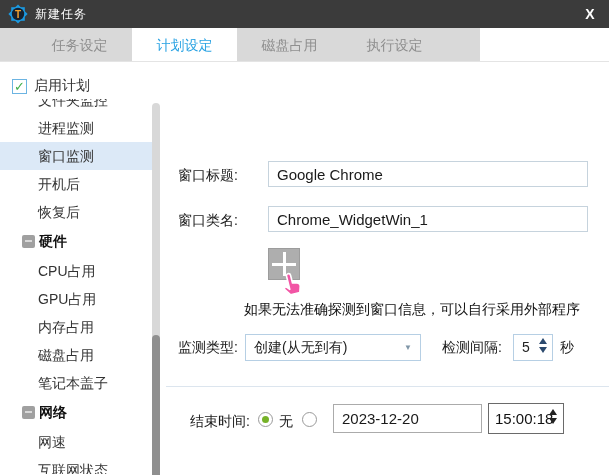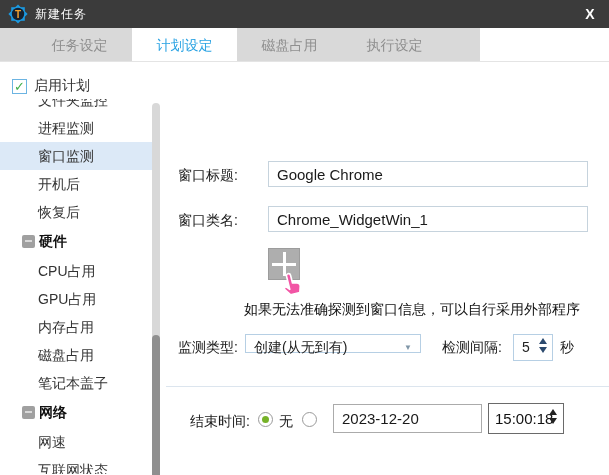--- a/index.html
+++ b/index.html
@@ -49,21 +49,21 @@
   #input-title { left:102px; top:74px; width:320px; }
   #input-class { left:102px; top:119px; width:320px; }
   .cross-btn { position:absolute; left:102px; top:161px; width:32px; height:32px; background:#aeaeae;
                border:1px solid #9c9c9c; cursor:grab; }
   .cross-btn::before { content:""; position:absolute; left:3px; top:14px; width:24px; height:3px; background:#fff; }
   .cross-btn::after  { content:""; position:absolute; left:14px; top:3px; width:3px; height:24px; background:#fff; }
   #drag-hint { left:141px; top:170px; }
   .hand-icon { position:absolute; left:112px; top:184px; width:30px; height:30px; }
   #warning-text { left:78px; top:214px; color:#111; }
   #monitor-label { left:12px; top:252px; }
-  .dropdown { position:absolute; left:79px; top:247px; width:176px; height:19px; border:1px solid #b6cfe4;
+  .dropdown { position:absolute; left:79px; top:247px; width:176px; height:27px; border:1px solid #b6cfe4;
               background:#fff; font-size:14px; color:#222; line-height:25px; padding-left:8px; cursor:pointer; }
   .dd-arrow { position:absolute; right:8px; top:0; font-size:8px; color:#8096a8; line-height:25px; }
   #interval-label { left:276px; top:252px; }
   .spinner { position:absolute; left:347px; top:247px; width:40px; height:27px; border:1px solid #b6cfe4;
              background:#fff; font-size:14px; color:#222; }
   .spin-val { position:absolute; left:8px; top:4px; }
   .spin-arrows { position:absolute; right:4px; top:3px; width:9px; height:20px; cursor:pointer; }
   .tri-up   { width:0; height:0; border-left:4px solid transparent; border-right:4px solid transparent;
               border-bottom:6px solid #2c4a6e; margin-bottom:3px; }
   .tri-down { width:0; height:0; border-left:4px solid transparent; border-right:4px solid transparent;

